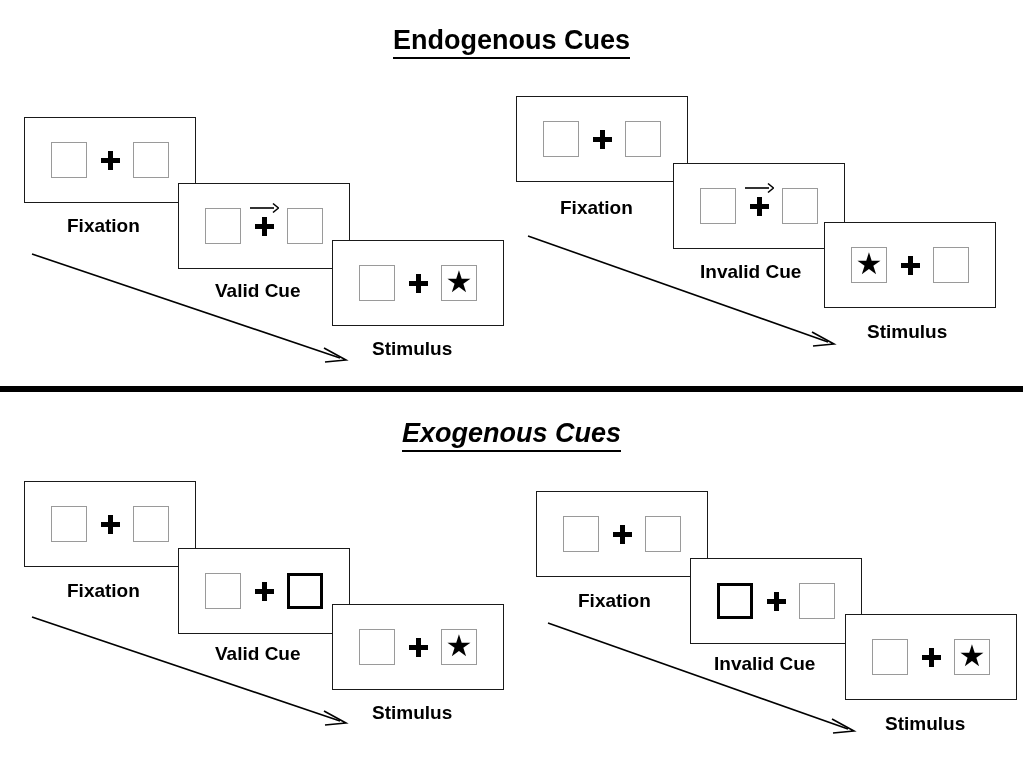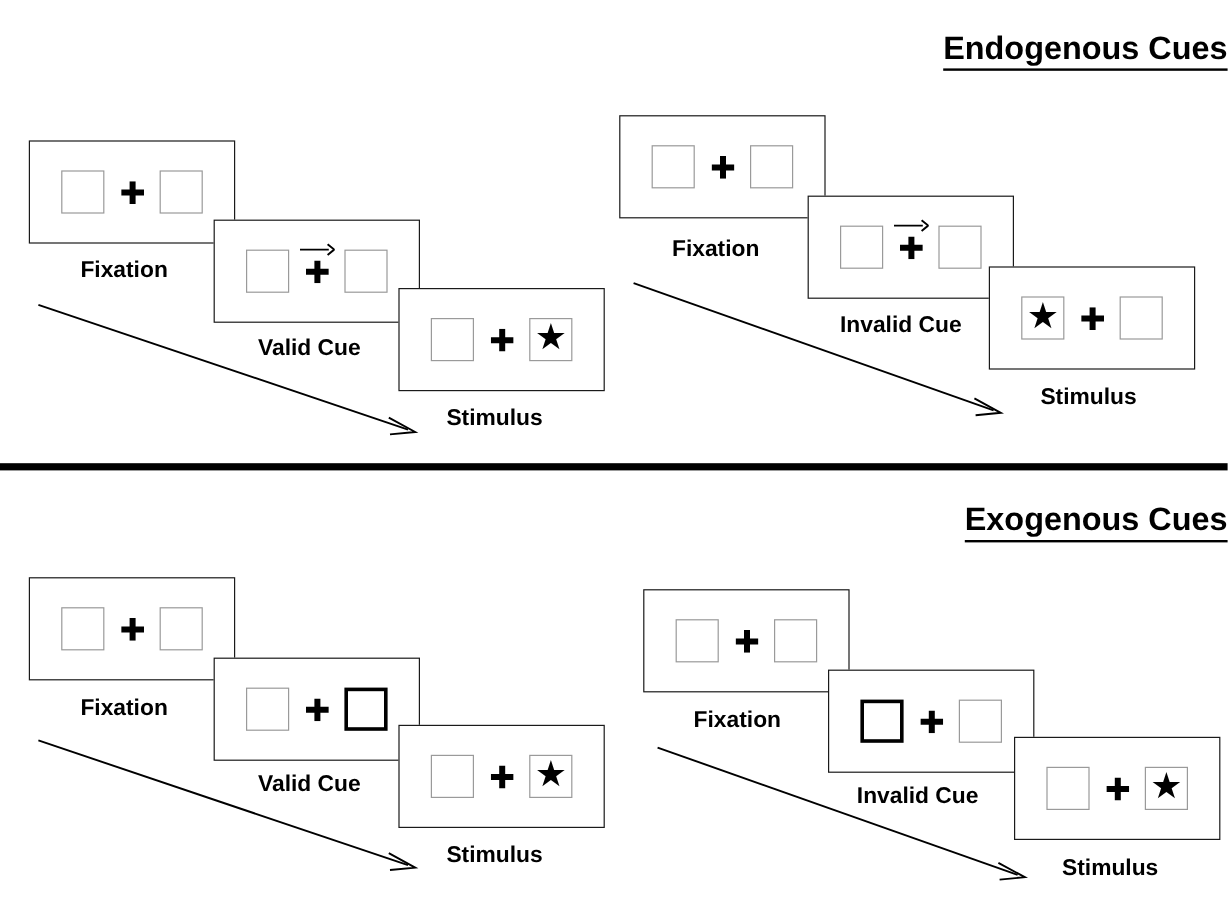--- a/index.html
+++ b/index.html
@@ -4,21 +4,21 @@
 <style>
   html,body{margin:0;padding:0;}
   body{
     width:1023px;height:767px;background:#ffffff;
     font-family:"Liberation Sans", sans-serif;
     position:relative;overflow:hidden;
   }
   .stage{position:absolute;left:0;top:0;width:1023px;height:767px;}
 
   .section-title{
-    position:absolute;width:100%;text-align:right;
+    position:absolute;width:100%;text-align:center;
     font-weight:bold;font-size:27px;color:#000;
     letter-spacing:0px;
   }
   .section-title span{
     border-bottom:2.5px solid #000;padding-bottom:2px;
   }
 
   .divider{
     position:absolute;left:0;width:1023px;height:6px;background:#000;
   }
@@ -168,21 +168,21 @@
   </div>
   <div class="caption" style="left:867px;top:321px;">Stimulus</div>
 
   <svg class="time-arrow" style="left:524px;top:230px;" width="318" height="122" viewBox="0 0 318 122">
     <line x1="4" y1="6" x2="304" y2="112" stroke="#000" stroke-width="1.6"></line>
     <path d="M288 102 L310 114 L289 116" fill="none" stroke="#000" stroke-width="1.6"></path>
   </svg>
 
   <div class="divider" style="top:386px;"></div>
 
-  <div class="section-title" style="top:418px;">
+  <div class="section-title" style="top:418px;font-style:italic;">
     <span>Exogenous Cues</span>
   </div>
 
   <div class="panel" style="left:24px;top:481px;">
     <div class="panel-inner">
       <div class="box"></div>
       <div class="plus-wrap">
         <svg class="plus" width="19" height="19" viewBox="0 0 19 19">
           <path d="M7 0 H12 V7 H19 V12 H12 V19 H7 V12 H0 V7 H7 Z" fill="#000"></path>
         </svg>

